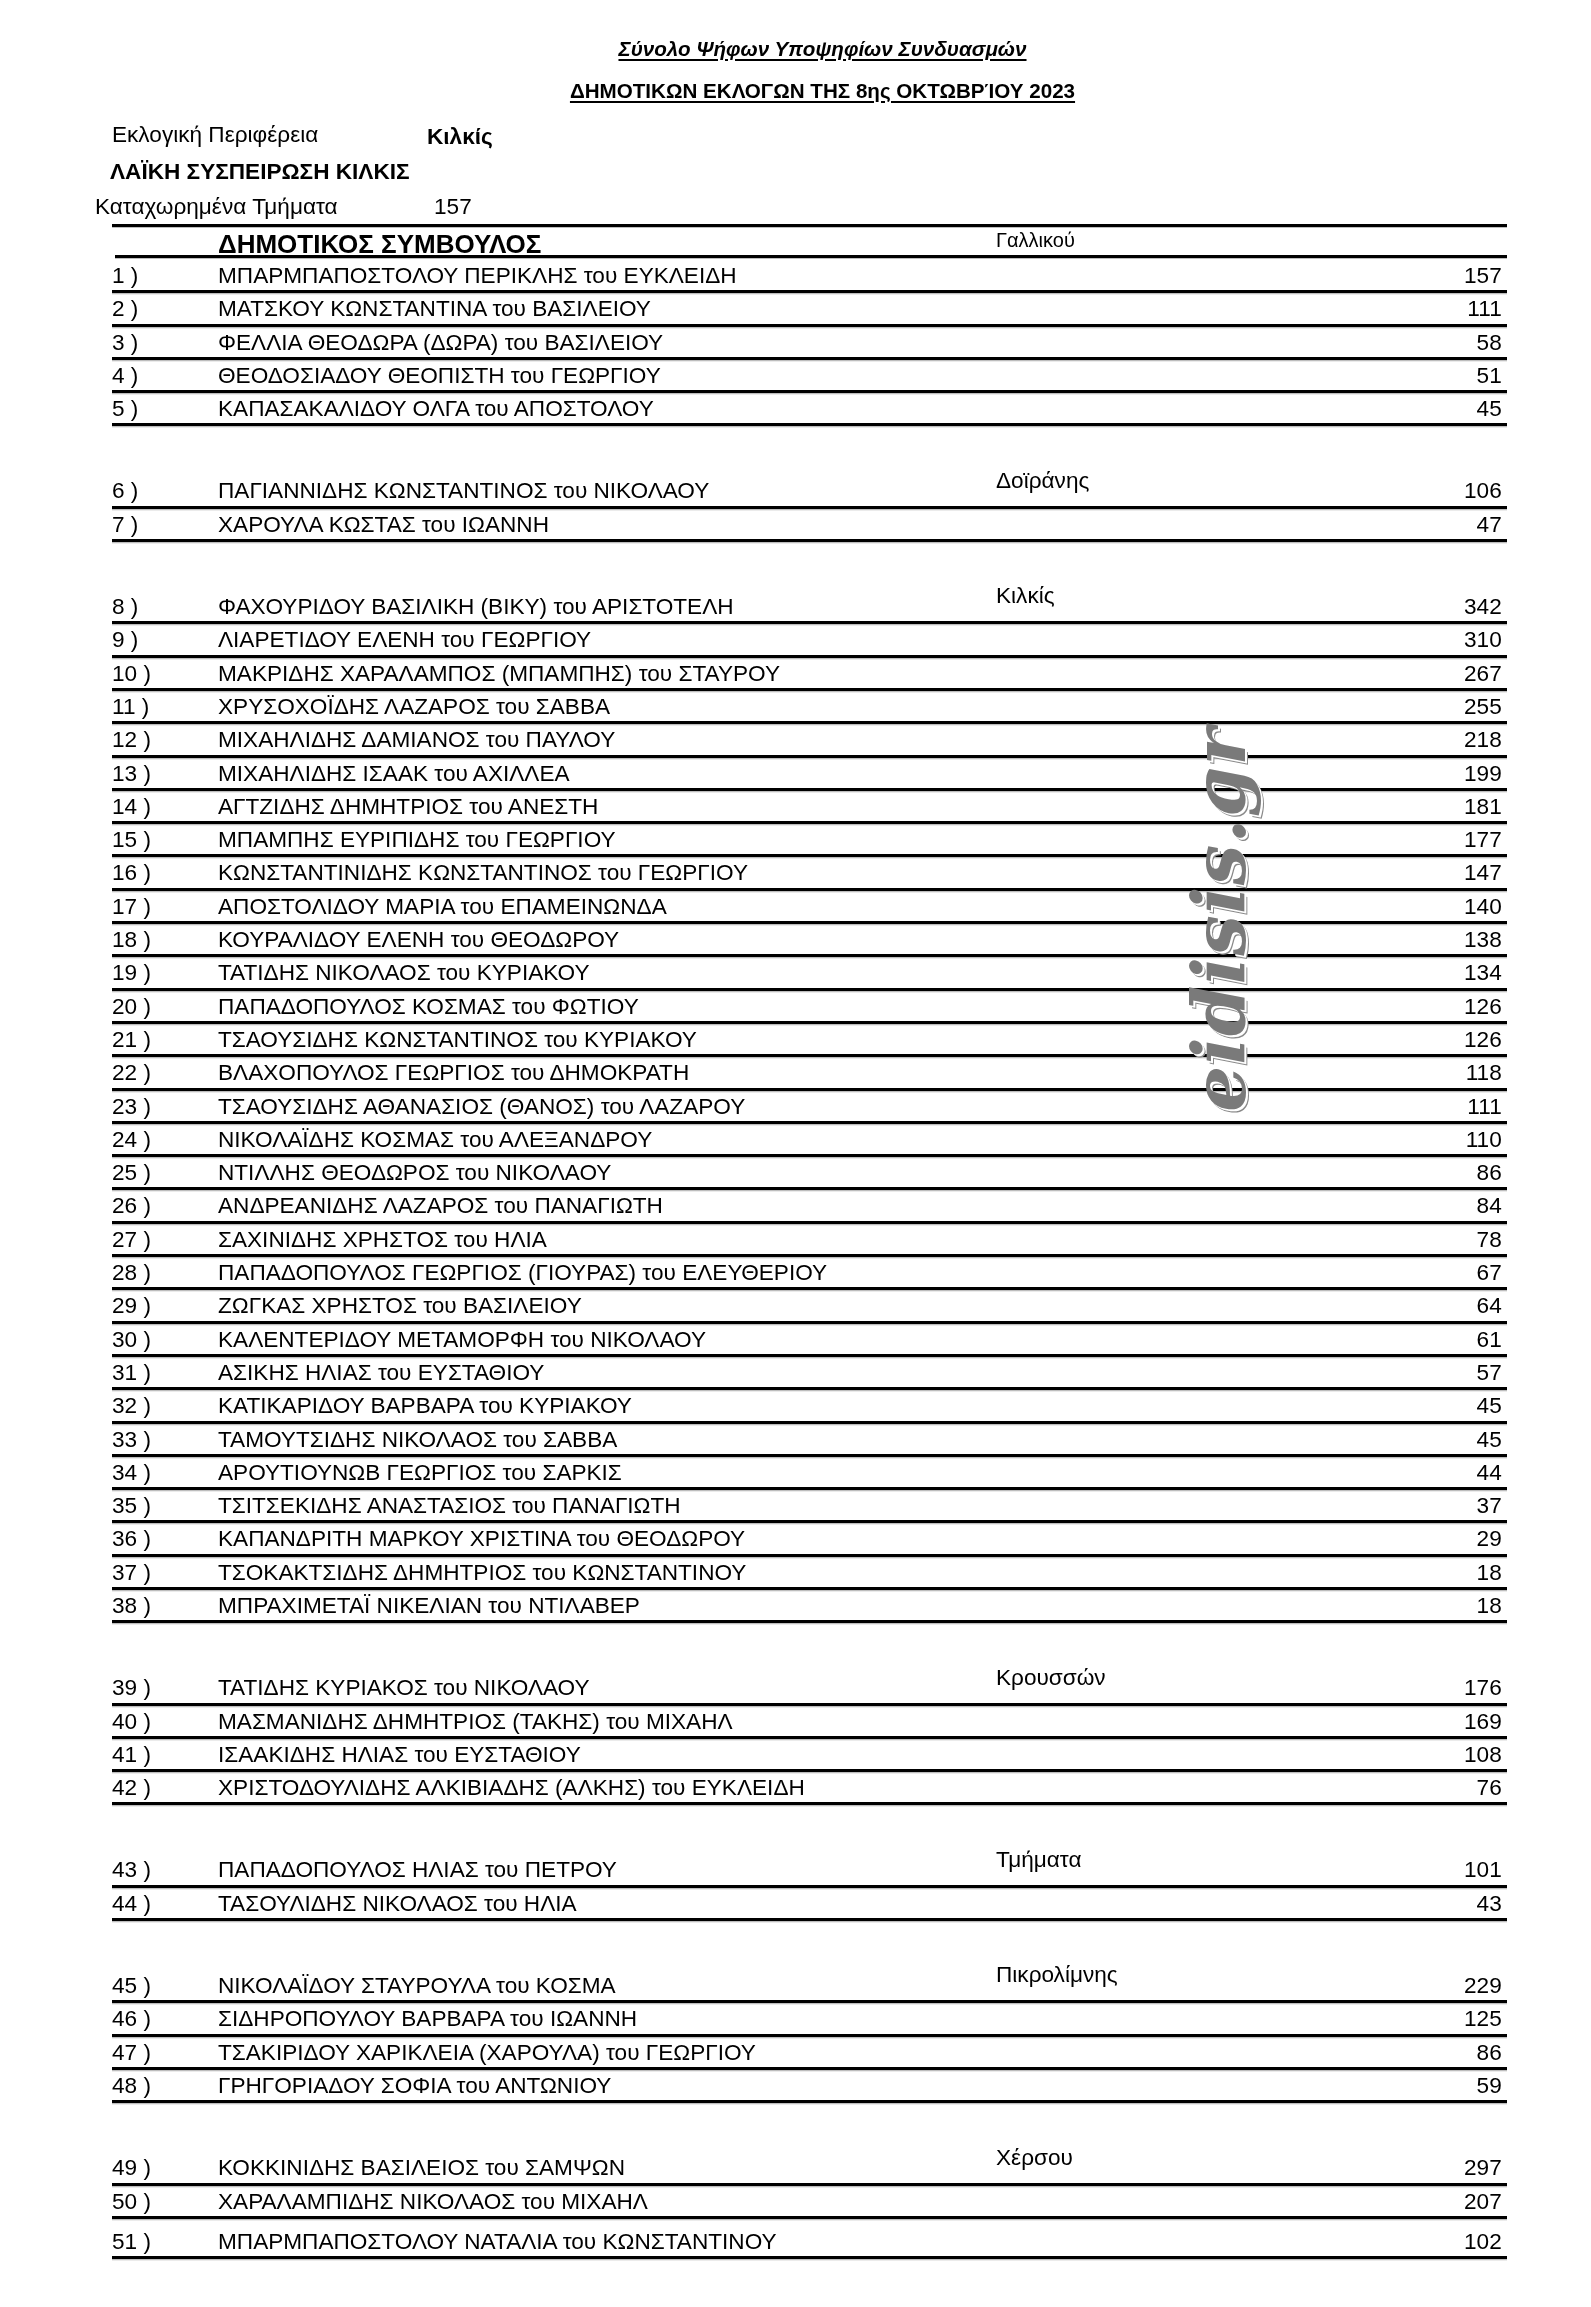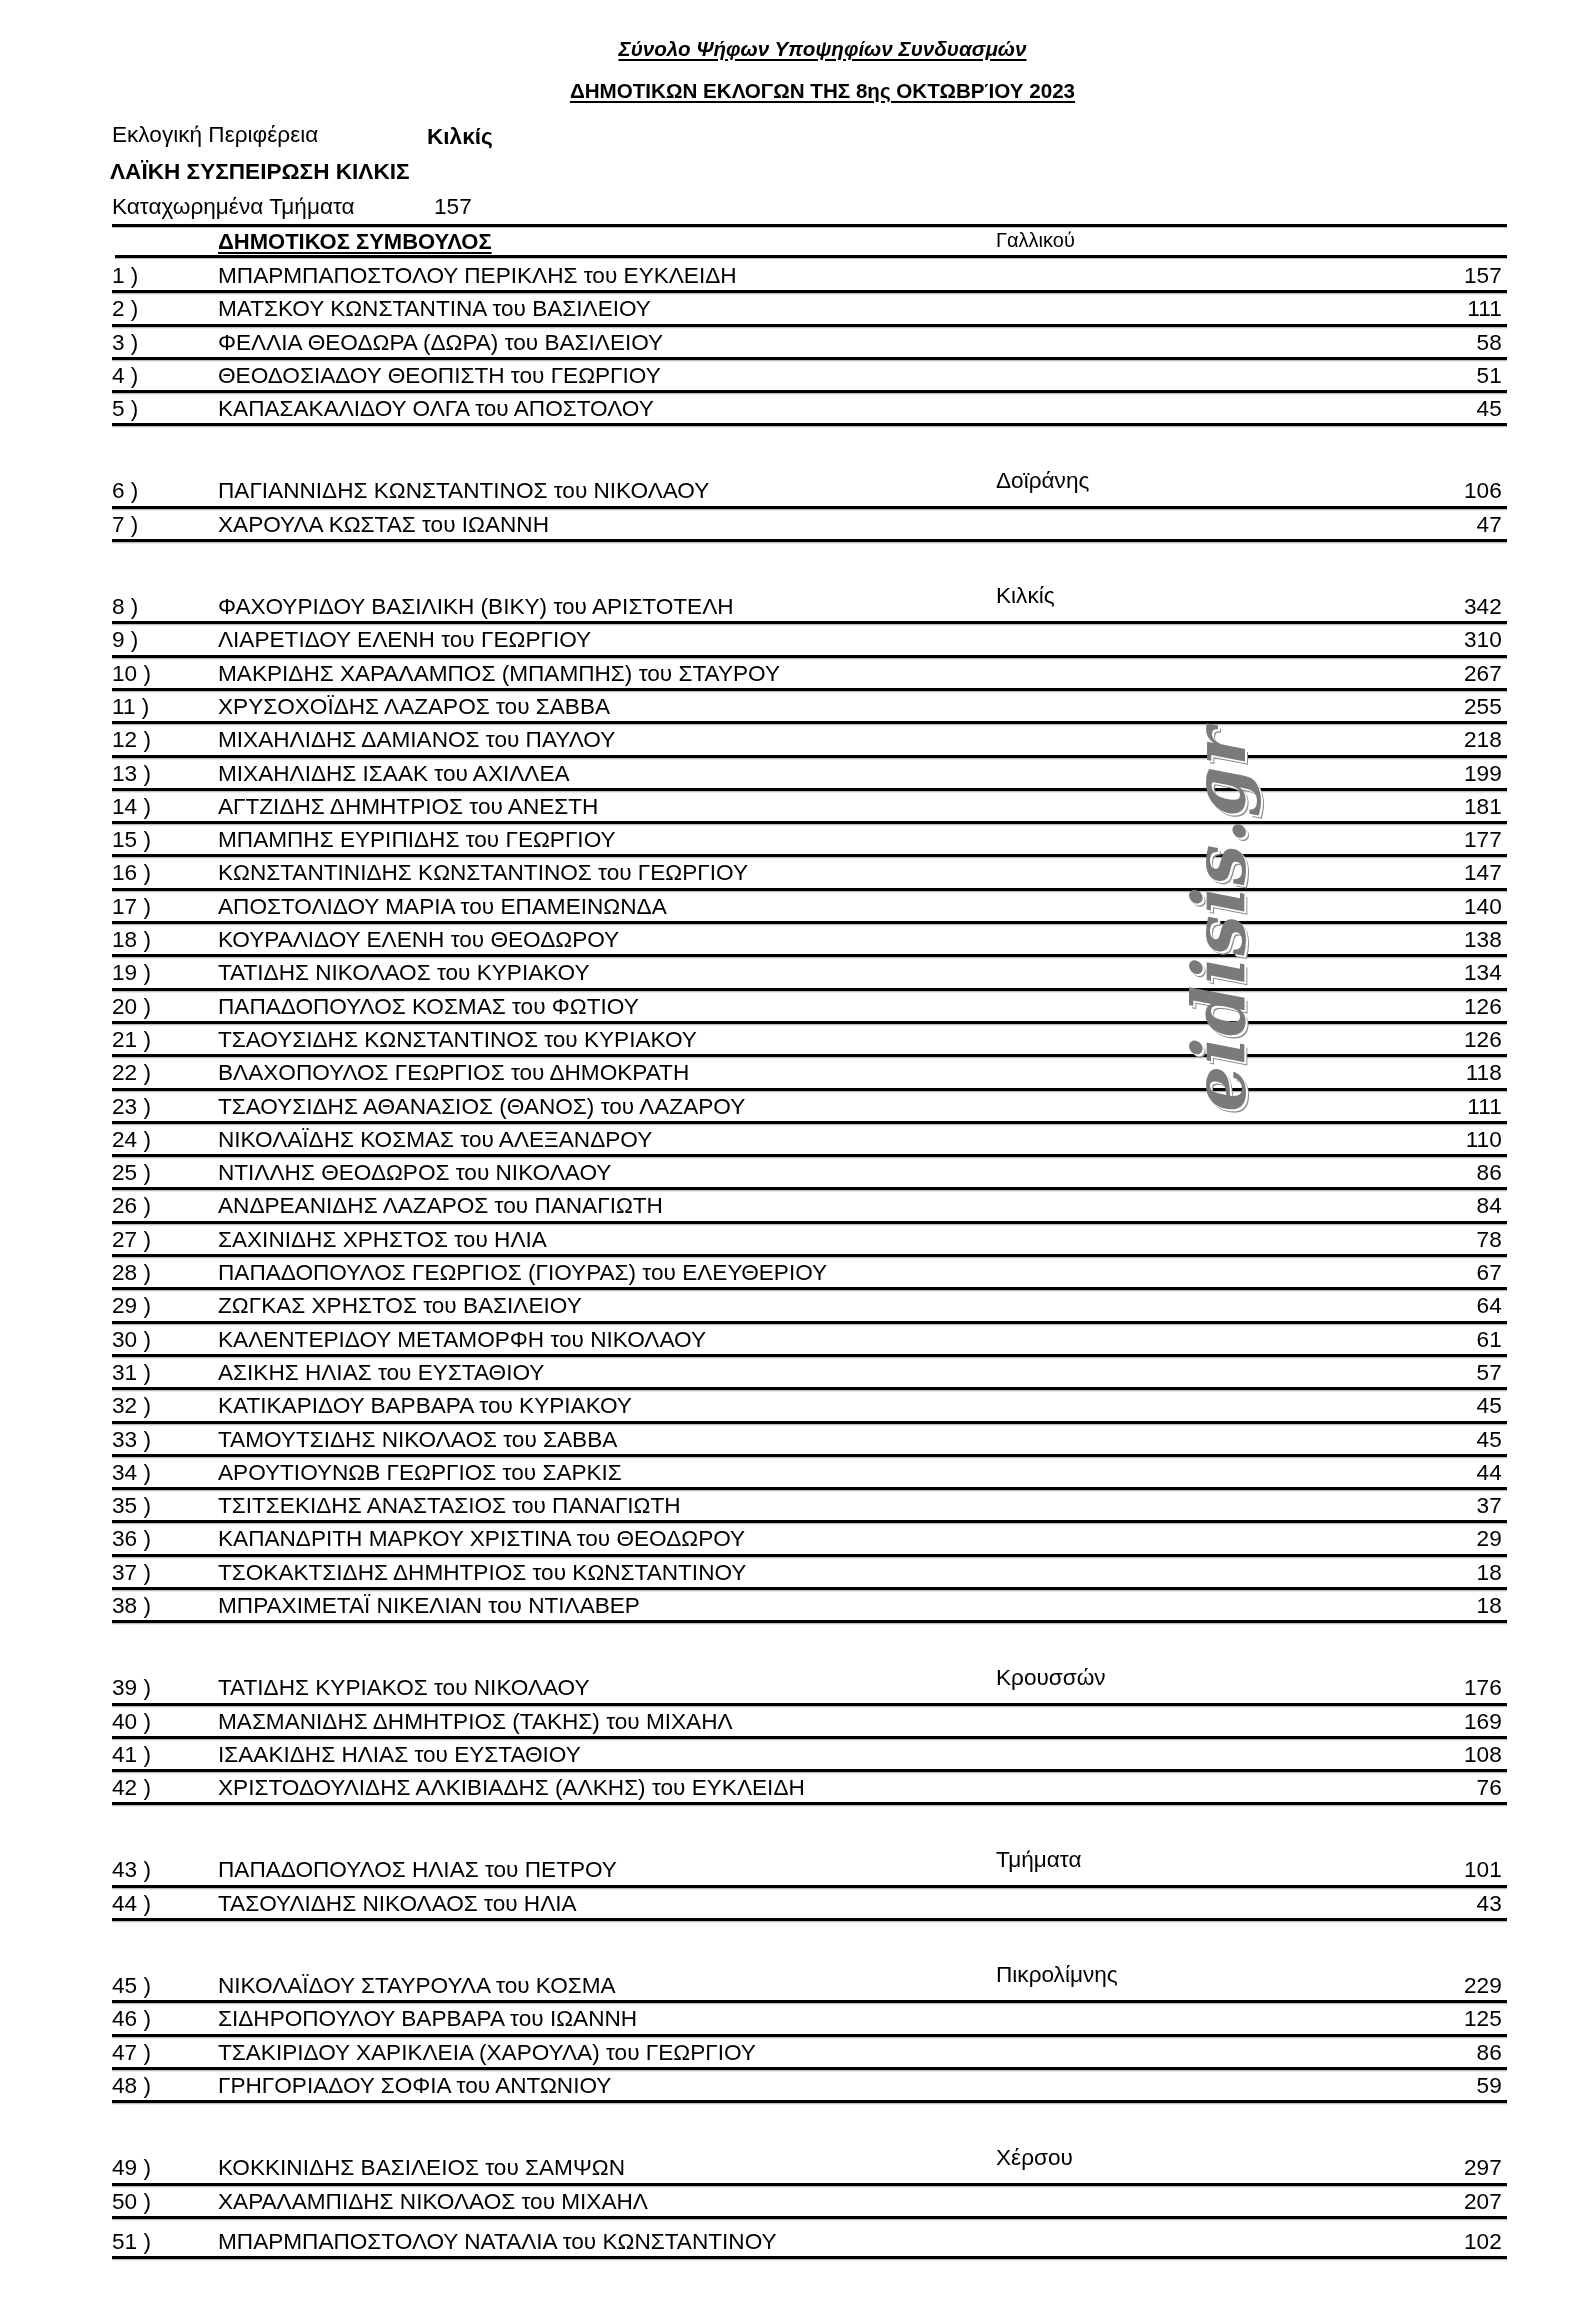--- a/index.html
+++ b/index.html
@@ -8,21 +8,21 @@
   .title { position:absolute; left:0; width:1591px; text-align:center; font-weight:bold;
            font-size:20.6px; text-decoration:underline; text-decoration-thickness:2px; text-underline-offset:3.3px; }
   .t1 { top:37px; left:27px; font-style:italic; }
   .t2 { top:79px; left:27px; }
   .meta { position:absolute; font-size:22.6px; }
   .bold { font-weight:bold; }
   .rule { position:absolute; left:112px; width:1395px; height:3.3px; background:#000;
           border-bottom:1.3px solid #bdbdbd; }
   #table { position:absolute; left:112px; top:229px; width:1395px; }
   .hdr { position:relative; height:26px; }
-  .hdr .col-name { position:absolute; left:106px; top:0px; font-weight:bold; font-size:22px;
+  .hdr .col-name { position:absolute; left:106px; top:0px; font-weight:bold; font-size:26px;
                    text-decoration:underline; text-decoration-thickness:2px; text-underline-offset:2.7px; }
   .hdr .col-area { position:absolute; left:884px; top:0px; font-size:20px; }
   .hdr-line { height:3.3px; background:#000; border-bottom:1.3px solid #bdbdbd; margin-left:2.7px; }
   .row { position:relative; height:29px; border-bottom:3.3px solid #000; box-shadow:0 1.3px 0 #bdbdbd; margin-bottom:1.3px; }
   .row.first { height:31px; }
   .row.last { height:36px; }
   .row .num { position:absolute; left:0; bottom:1.3px; font-size:22.6px; }
   .row .name { position:absolute; left:106px; bottom:1.3px; font-size:22.6px; white-space:nowrap; }
   .row .votes { position:absolute; right:5.3px; bottom:1.3px; font-size:22.6px; }
   .section { position:relative; height:49px; }
@@ -35,21 +35,21 @@
 </style>
 </head>
 <body>
 
 <div class="title t1">Σύνολο Ψήφων Υποψηφίων Συνδυασμών</div>
 <div class="title t2">ΔΗΜΟΤΙΚΩΝ ΕΚΛΟΓΩΝ ΤΗΣ  8ης ΟΚΤΩΒΡΊΟΥ 2023</div>
 
 <div class="meta" style="left:112px; top:122px;">Εκλογική Περιφέρεια</div>
 <div class="meta bold" style="left:427px; top:124px;">Κιλκίς</div>
 <div class="meta bold" style="left:110px; top:159px;">ΛΑΪΚΗ ΣΥΣΠΕΙΡΩΣΗ ΚΙΛΚΙΣ</div>
-<div class="meta" style="left:112px; top:194px;">Καταχωρημένα Τμήματα</div>
+<div class="meta" style="left:95px; top:194px;">Καταχωρημένα Τμήματα</div>
 <div class="meta" style="left:434px; top:194px;">157</div>
 
 <div class="rule" style="top:224px;"></div>
 
 <div id="table">
   <div class="hdr">
     <span class="col-name">ΔΗΜΟΤΙΚΟΣ ΣΥΜΒΟΥΛΟΣ</span>
     <span class="col-area">Γαλλικού</span>
   </div>
   <div class="hdr-line"></div>

